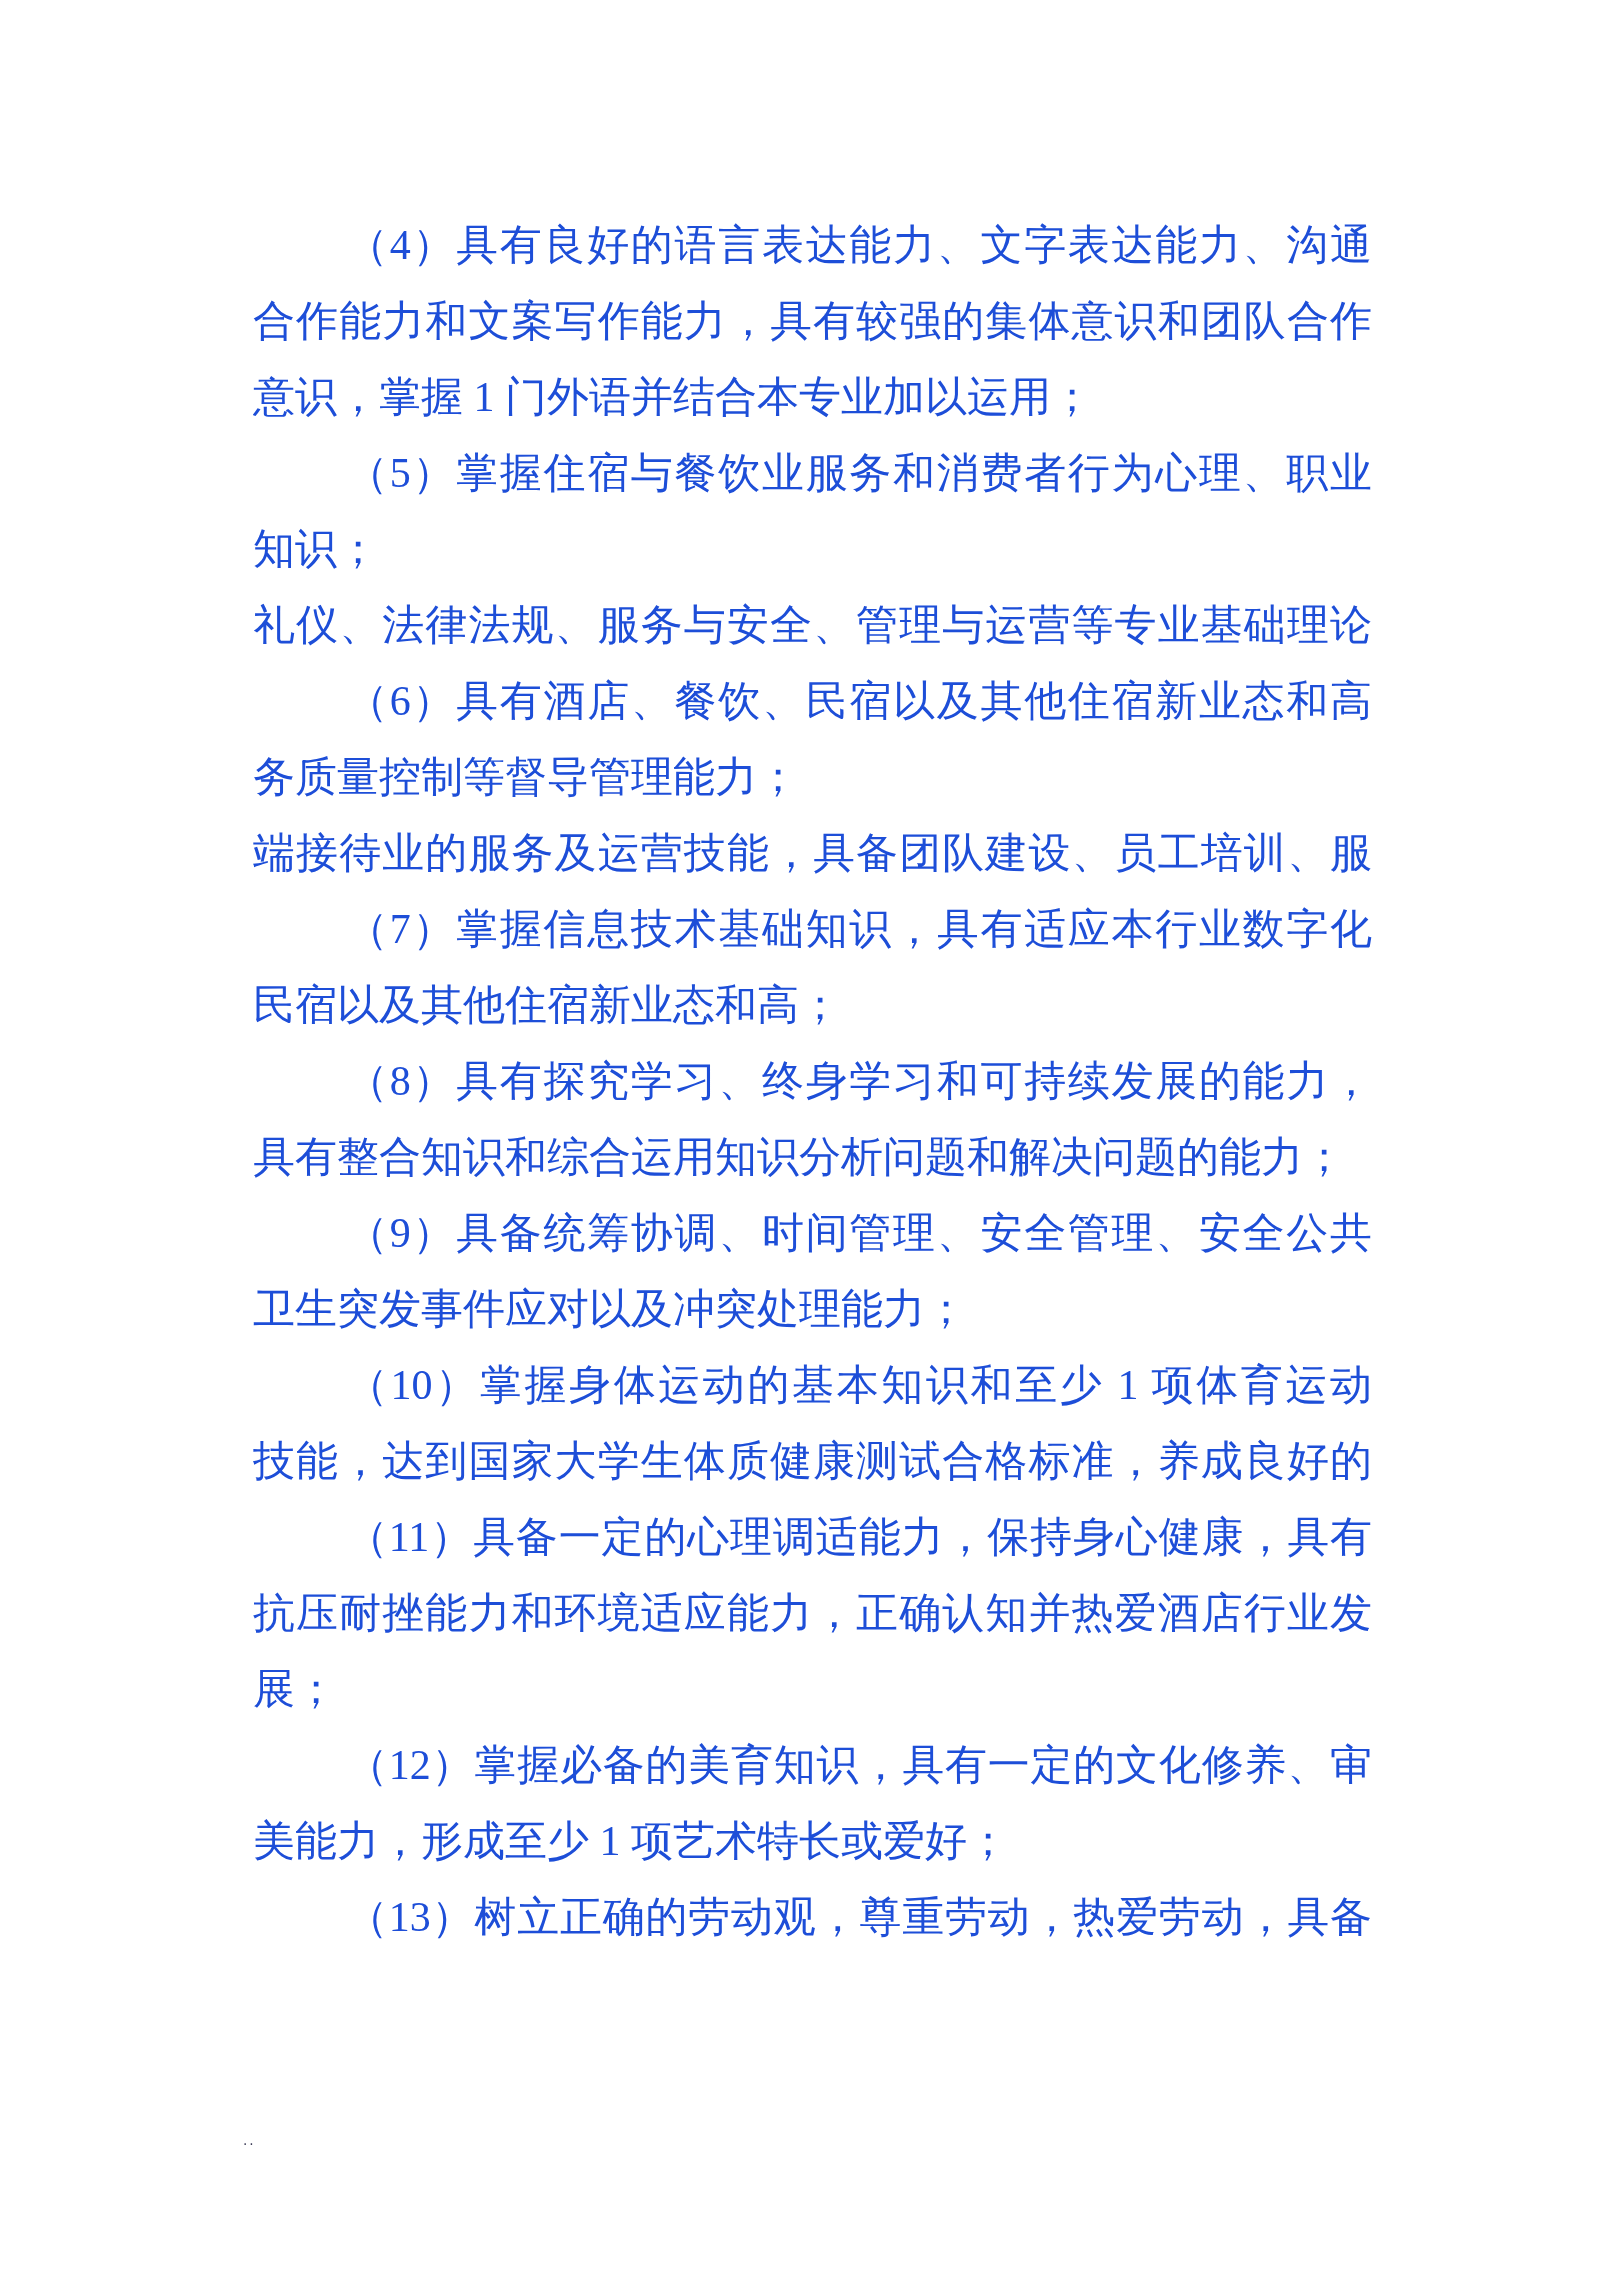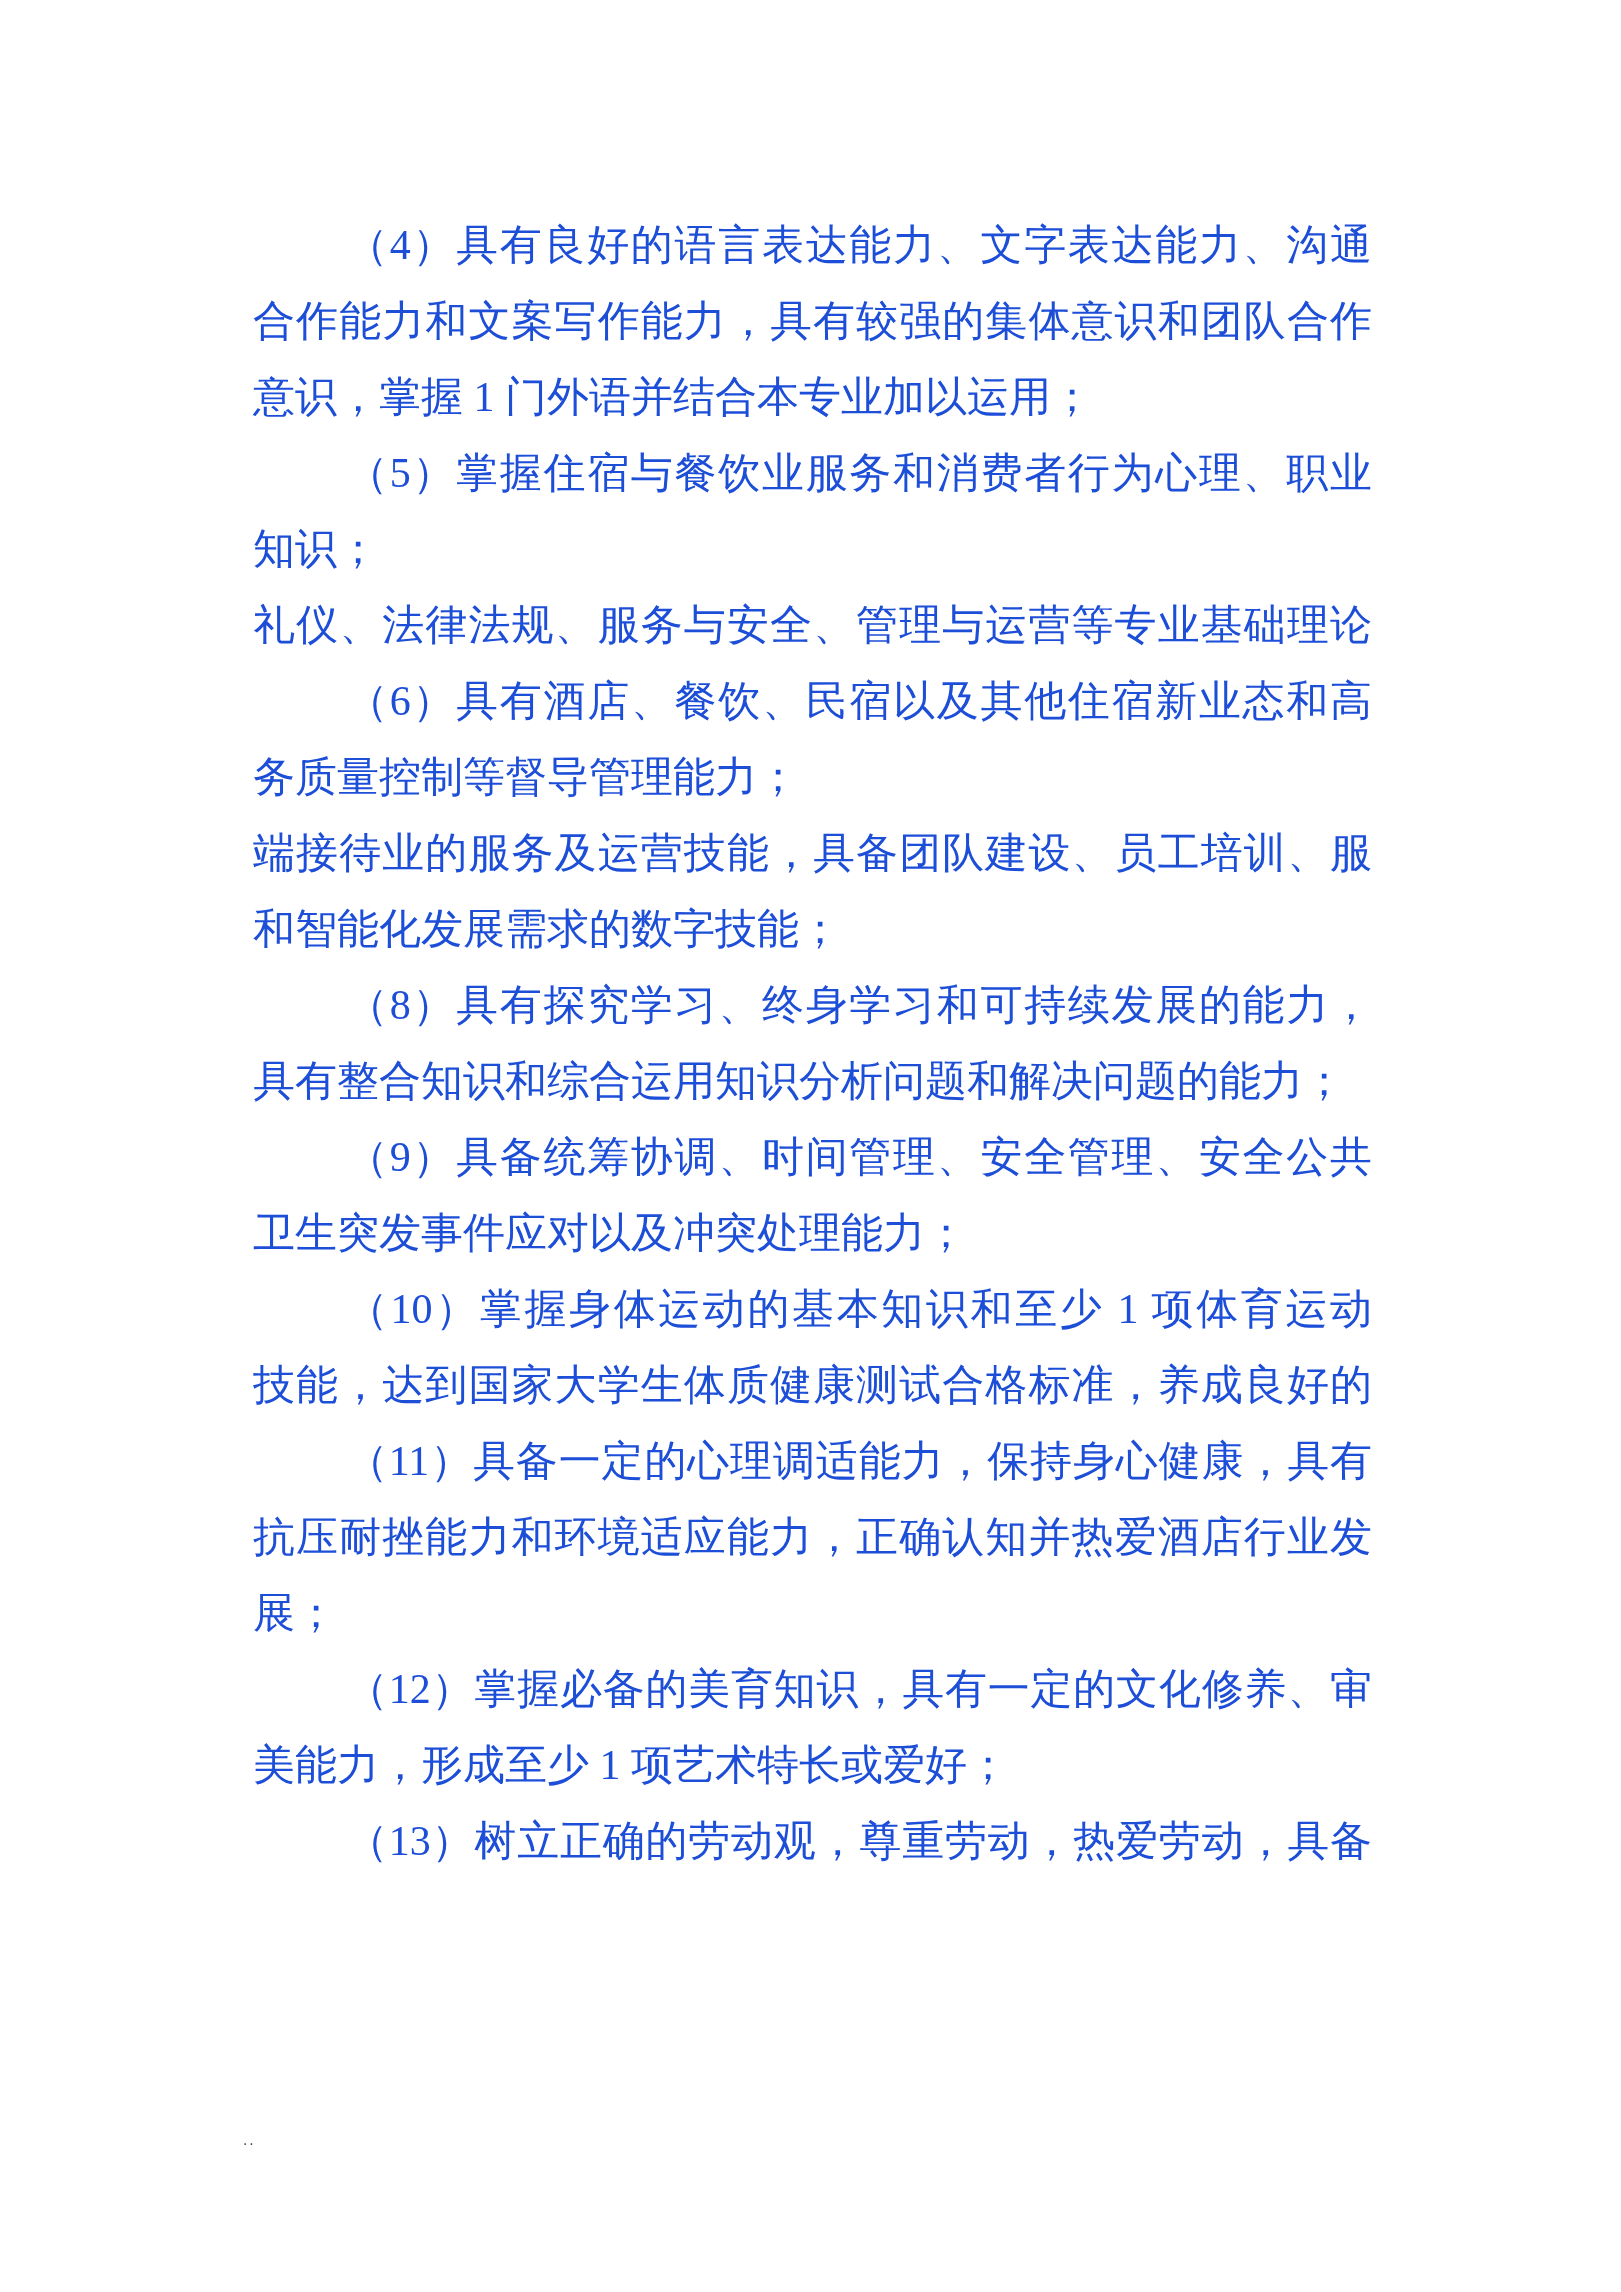--- a/index.html
+++ b/index.html
@@ -59,21 +59,22 @@
   <div id="textblock">
       <div class="line justify indent">（4）具有良好的语言表达能力、文字表达能力、沟通</div>
       <div class="line justify">合作能力和文案写作能力，具有较强的集体意识和团队合作</div>
       <div class="line plain">意识，掌握 1 门外语并结合本专业加以运用；</div>
       <div class="line justify indent">（5）掌握住宿与餐饮业服务和消费者行为心理、职业</div>
       <div class="line plain">知识；</div>
       <div class="line justify">礼仪、法律法规、服务与安全、管理与运营等专业基础理论</div>
       <div class="line justify indent">（6）具有酒店、餐饮、民宿以及其他住宿新业态和高</div>
       <div class="line plain">务质量控制等督导管理能力；</div>
       <div class="line justify">端接待业的服务及运营技能，具备团队建设、员工培训、服</div>
-      <div class="line plain">和智能化发展需求的数字技能；</div>
+      <div class="line justify indent">（7）掌握信息技术基础知识，具有适应本行业数字化</div>
+      <div class="line plain">民宿以及其他住宿新业态和高；</div>
       <div class="line justify indent">（8）具有探究学习、终身学习和可持续发展的能力，</div>
       <div class="line plain">具有整合知识和综合运用知识分析问题和解决问题的能力；</div>
       <div class="line justify indent">（9）具备统筹协调、时间管理、安全管理、安全公共</div>
       <div class="line plain">卫生突发事件应对以及冲突处理能力；</div>
       <div class="line justify indent">（10）掌握身体运动的基本知识和至少 1 项体育运动</div>
       <div class="line justify">技能，达到国家大学生体质健康测试合格标准，养成良好的</div>
       <div class="line justify indent">（11）具备一定的心理调适能力，保持身心健康，具有</div>
       <div class="line justify">抗压耐挫能力和环境适应能力，正确认知并热爱酒店行业发</div>
       <div class="line plain">展；</div>
       <div class="line justify indent">（12）掌握必备的美育知识，具有一定的文化修养、审</div>

